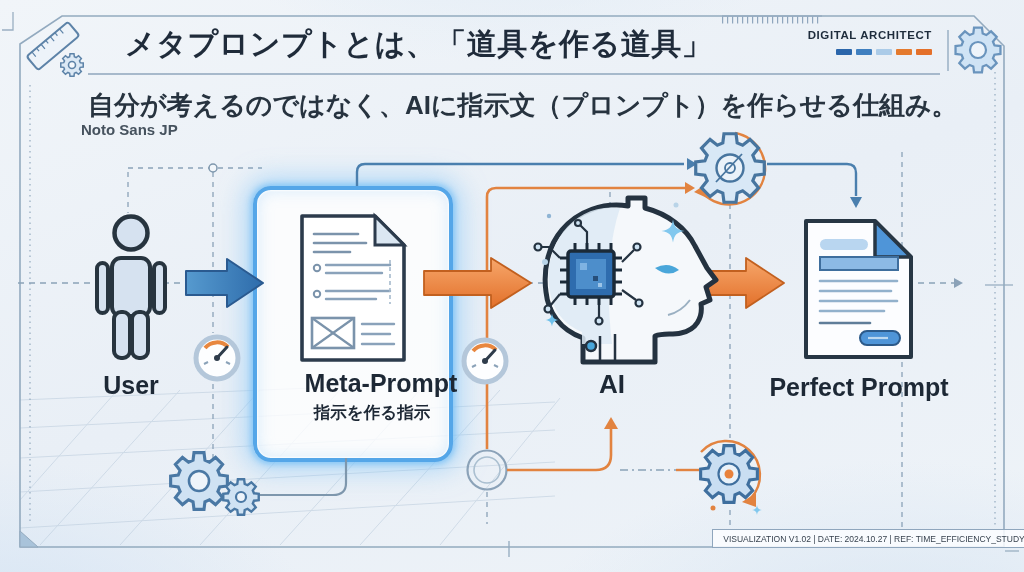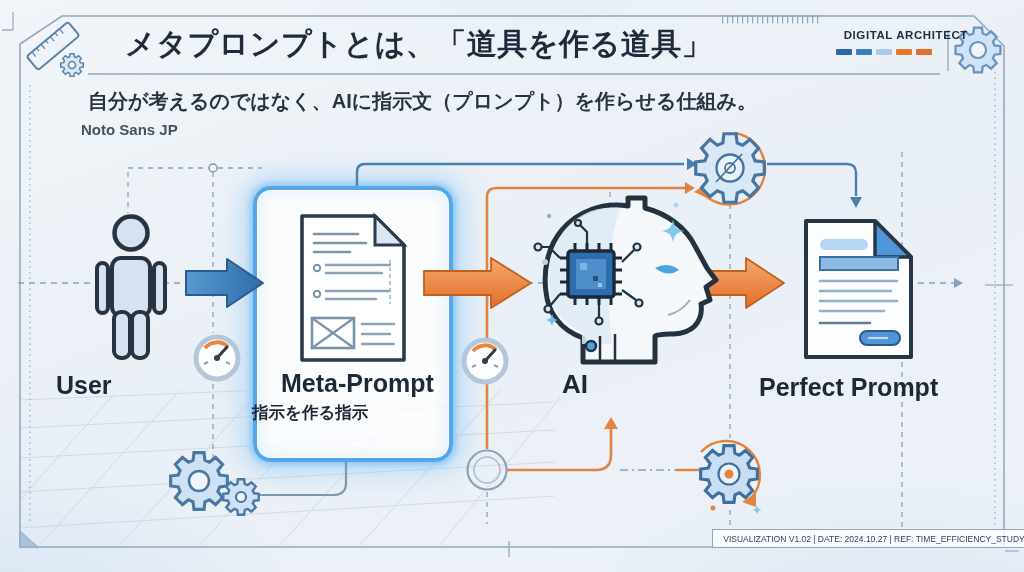--- a/index.html
+++ b/index.html
@@ -10,27 +10,27 @@
       radial-gradient(520px 260px at 0% 108%, #d7e5f4 0%, rgba(215,229,244,0) 60%),
       radial-gradient(480px 220px at 50% -12%, #e2ecf6 0%, rgba(226,236,246,0) 60%),
       linear-gradient(160deg,#f1f5f9 0%,#e9eff6 50%,#eef3f8 100%);}
   svg{position:absolute;left:0;top:0;}
   .glowbox{position:absolute;left:253px;top:186px;width:192px;height:268px;
     border:4px solid #54a6e8;border-radius:18px;background:rgba(255,255,255,.78);
     box-shadow:0 0 6px 2px rgba(126,195,245,.95),0 0 24px 10px rgba(138,200,248,.55),
       0 0 2px 1px rgba(255,255,255,.9) inset,0 0 16px rgba(140,200,250,.35) inset;z-index:2;}
   .txt{position:absolute;color:#1d2835;white-space:nowrap;z-index:4;}
   .title{left:88px;top:24px;font-size:30px;font-weight:900;letter-spacing:.5px;color:#1f2b3a;margin-left:37px;}
-  .subtitle{left:88px;top:88px;font-size:20px;font-weight:800;color:#27333f;}
+  .subtitle{left:88px;top:88px;font-size:26px;font-weight:800;color:#27333f;}
   .fontnote{left:81px;top:121px;font-size:15px;font-weight:700;color:#46525e;}
-  .brand{left:726px;top:29px;width:242px;text-align:right;font-size:11.5px;font-weight:800;
+  .brand{left:690px;top:29px;width:242px;text-align:right;font-size:11.5px;font-weight:800;
     letter-spacing:.6px;color:#1e2c3c;}
   .bars{position:absolute;left:836px;top:49px;display:flex;gap:4px;z-index:4;}
   .bars span{display:block;width:16px;height:6px;border-radius:1px;}
-  .lbl{font-weight:800;}
+  .lbl{font-weight:800;text-align:center;}
   .lbl-user{left:56px;top:371px;width:150px;font-size:25px;}
   .lbl-meta{left:252px;top:369px;width:200px;font-size:25px;margin-left:29px;}
   .lbl-meta-sub{left:252px;top:402px;width:240px;font-size:16.5px;font-weight:700;}
   .lbl-ai{left:562px;top:369px;width:100px;font-size:26px;}
   .lbl-perfect{left:759px;top:373px;width:200px;font-size:25px;}
   .stamp{left:712px;top:529px;width:324px;height:19px;line-height:19px;text-align:center;
     font-size:8.5px;color:#38434f;background:rgba(252,253,255,.85);
     border:1px solid #8fa6bd;box-sizing:border-box;z-index:5;}
 </style>
 </head>

